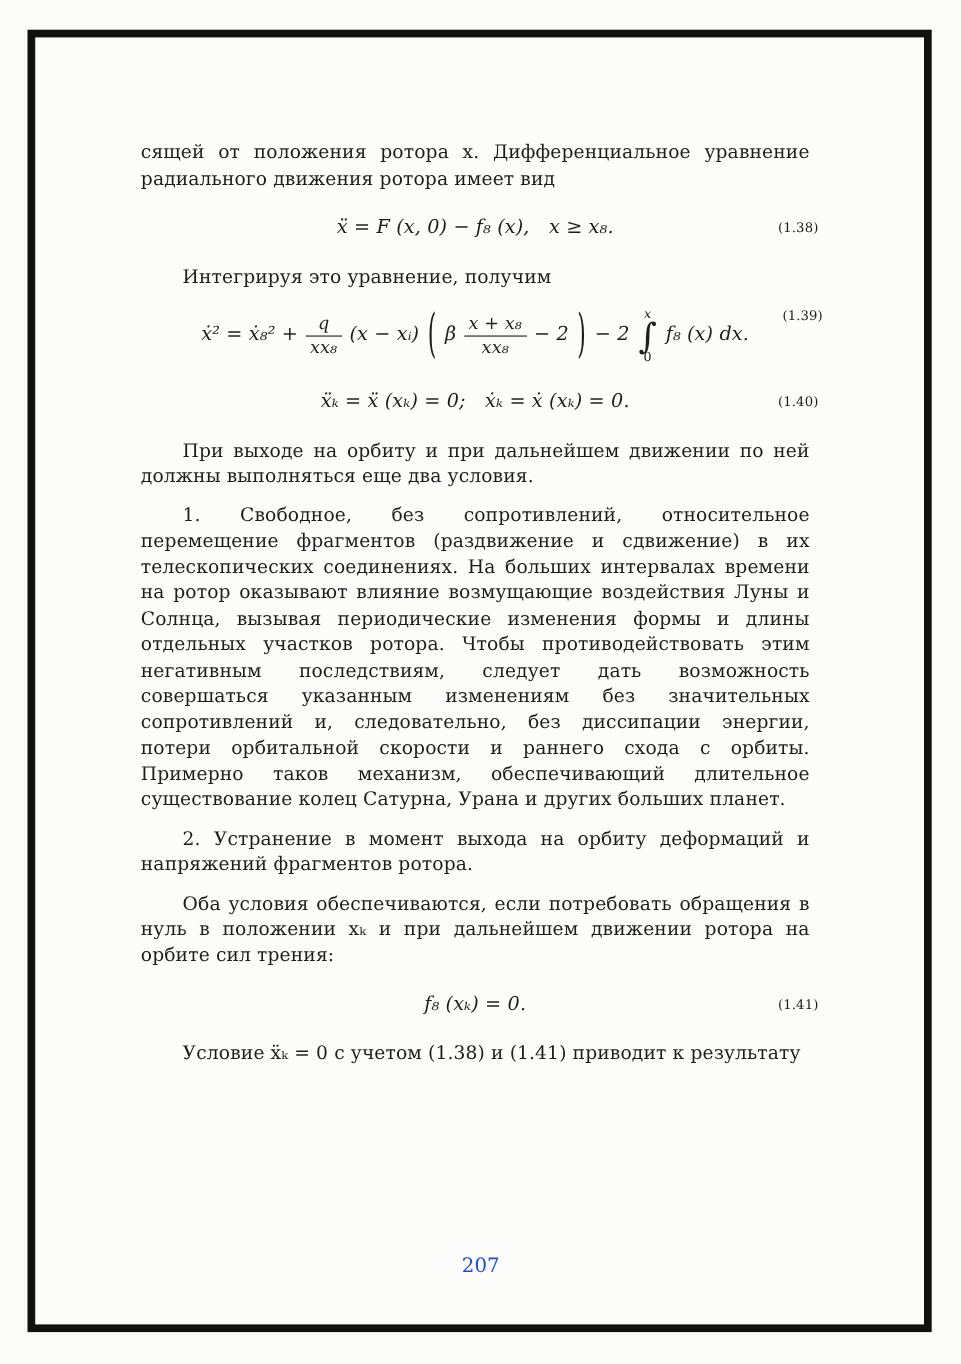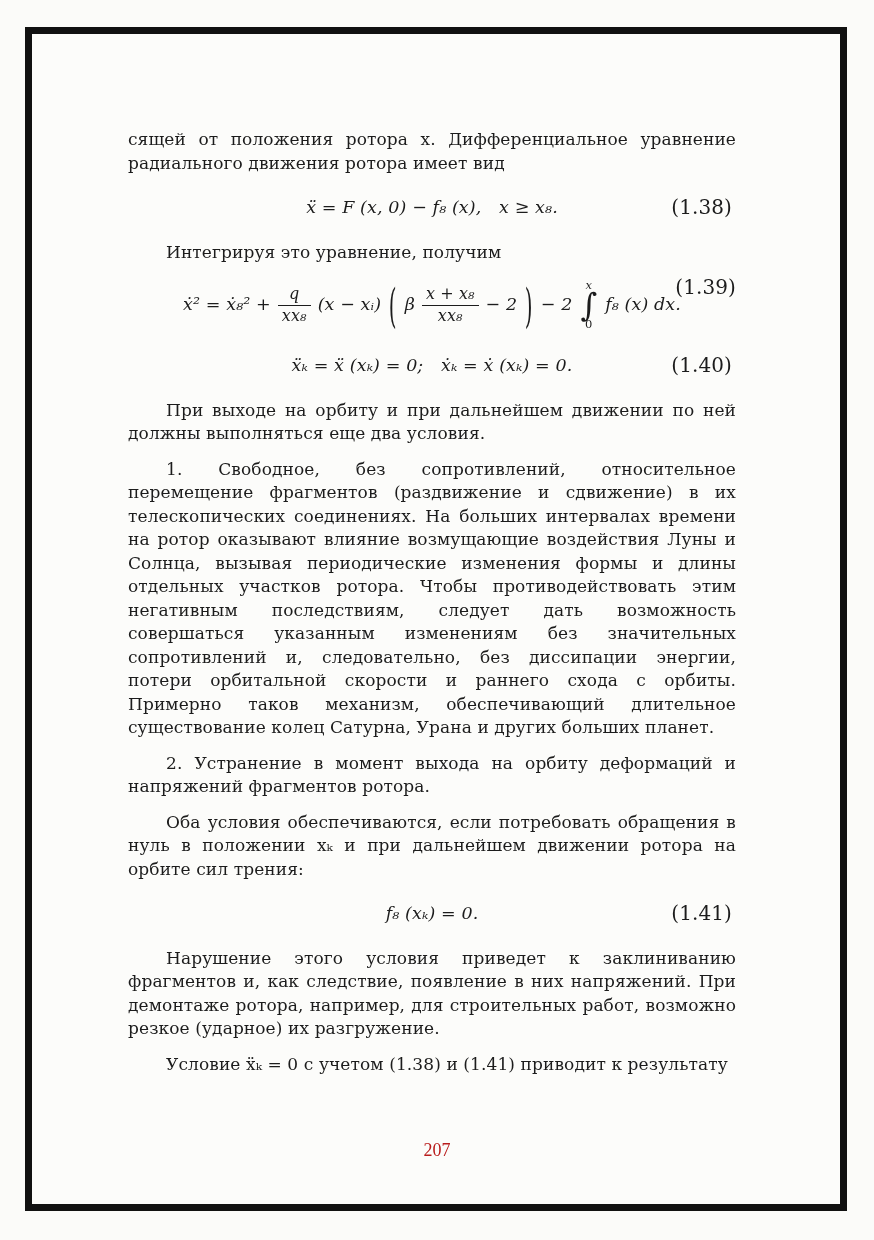--- a/index.html
+++ b/index.html
@@ -40,25 +40,25 @@
     font-size: 17.5px;
   }
   .eq-body {
     display: inline-flex;
     align-items: center;
     gap: 7px;
     font-style: italic;
   }
   .eq-number {
     position: absolute;
-    right: 12px;
+    right: 0;
     top: 50%;
     transform: translateY(-50%);
     font-style: normal;
-    font-size: 20px;
+    font-size: 12px;
   }
   .eq-number-high { top: -4px; transform: none; }
 
   .frac {
     display: inline-block;
     vertical-align: middle;
     text-align: center;
     font-size: 16px;
     line-height: 1.15;
   }
@@ -86,22 +86,21 @@
   .int-sign { font-size: 32px; line-height: 0.85; font-style: normal; }
 
   .eq-tall { margin: 16px 0 24px; }
 
   .page-number {
     position: absolute;
     left: 0; top: 1140px;
     width: 874px;
     text-align: center;
     font-size: 18px;
-    color: #b91c1c;
-    font-family: Liberation Serif, serif;
+    color: #1d4ed8;
   }
 </style>
 </head>
 <body>
 
 <div>
   <div class="scan-frame"></div>
 
   <div class="page-content">
 
@@ -153,20 +152,19 @@
 
     <p>2. Устранение в момент выхода на орбиту деформаций и напряжений фрагментов ротора.</p>
 
     <p>Оба условия обеспечиваются, если потребовать обращения в нуль в положении xₖ и при дальнейшем движении ротора на орбите сил трения:</p>
 
     <div class="equation">
       <span class="eq-body">f₈ (xₖ) = 0.</span>
       <span class="eq-number">(1.41)</span>
     </div>
 
-    <p>Нарушение этого условия приведет к заклиниванию фрагментов и, как следствие, появление в них напряжений. При демонтаже ротора, например, для строительных работ, возможно резкое (ударное) их разгружение.</p>
 
     <p>Условие ẍₖ = 0 с учетом (1.38) и (1.41) приводит к результату</p>
 
   </div>
 
   <div class="page-number">207</div>
 </div>
 
 </body></html>

